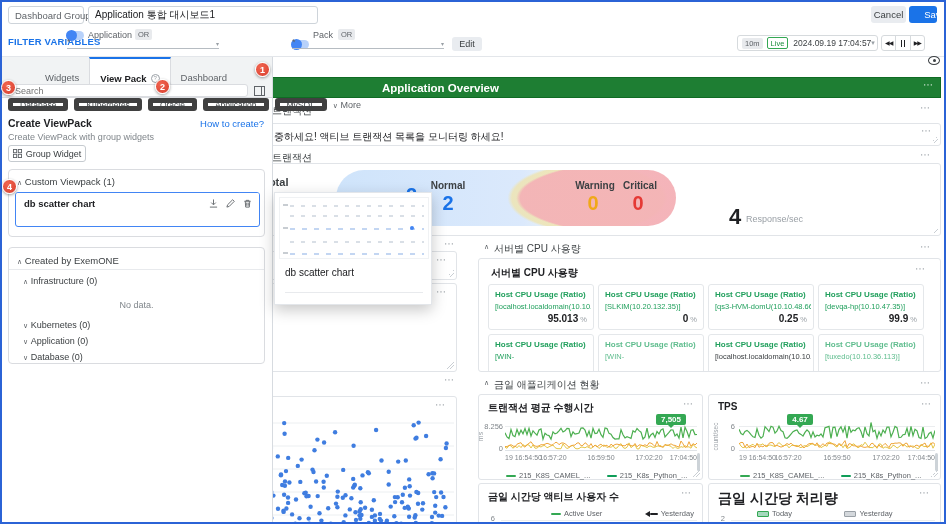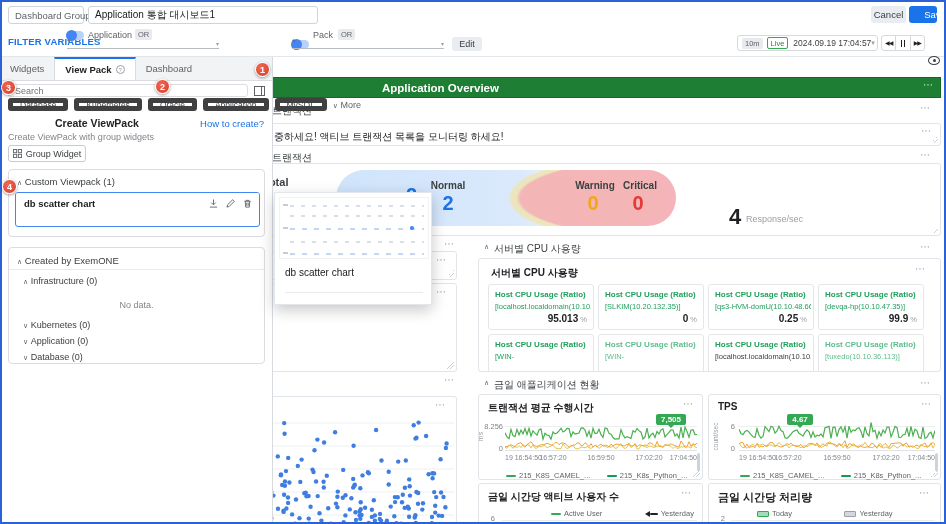--- a/index.html
+++ b/index.html
@@ -16,21 +16,21 @@
   .btn{display:flex;align-items:center;justify-content:center;border-radius:3px;font-size:9.5px;cursor:pointer;}
   .btn-gray{background:#e9ecf0;color:#3c4043;}
   .btn-blue{background:#1a73e8;color:#fff;padding-left:24px;}
   .chip{display:inline-flex;align-items:center;justify-content:center;border:5px solid #404040;border-radius:3px;font-size:8.5px;color:#3c4043;height:13px;padding:0 7px;background:#fff;}
   .or-chip{background:#e8eaed;color:#5f6368;font-size:7.5px;border-radius:2px;padding:1px 3px;}
   .toggle{width:17px;height:9px;border-radius:5px;background:#b7d1fa;position:relative;}
   .toggle .knob{position:absolute;left:-1px;top:-1px;width:11px;height:11px;border-radius:50%;background:#4285f4;}
   .uline-select{border-bottom:1px solid #b6bcc2;font-size:9px;color:#5f6368;display:flex;align-items:flex-end;justify-content:space-between;padding-bottom:1px;}
   
   .sidebar{position:absolute;left:0;top:57px;width:273px;bottom:0;background:#fff;border-right:1px solid #d7dbe0;z-index:10;}
-  .tabbar{position:absolute;left:0;top:0;width:100%;height:24px;background:#f1f3f4;border-bottom:1px solid #dadce0;display:flex;}
+  .tabbar{position:absolute;left:0;top:0;width:100%;height:41px;background:#f1f3f4;border-bottom:1px solid #dadce0;display:flex;justify-content:center;}
   .tab{display:flex;align-items:center;padding:0 10px;font-size:9.5px;color:#5f6368;cursor:pointer;}
   .tab.active{background:#fff;border-top:2px solid #1a73e8;border-left:1px solid #dadce0;border-right:1px solid #dadce0;color:#202124;font-weight:bold;}
   .help-ico{display:inline-flex;width:9px;height:9px;border:1px solid #9aa0a6;border-radius:50%;color:#9aa0a6;font-size:6px;align-items:center;justify-content:center;margin-left:4px;font-weight:normal;}
   .panel-box{position:absolute;border:1px solid #dadce0;border-radius:4px;background:#fff;}
   .badge-num{position:absolute;width:15px;height:15px;border-radius:50%;background:radial-gradient(circle at 35% 30%,#f0644f,#d93f2f);border:1px solid #fff;box-shadow:0 1px 3px rgba(0,0,0,.4);color:#fff;font-size:9px;font-weight:bold;display:flex;align-items:center;justify-content:center;z-index:60;}
   
   .dash-card{position:absolute;border:1px solid #e1e4e8;border-radius:3px;background:#fff;}
   .sec-title{font-size:10px;color:#3c4043;}
   .green-badge{position:absolute;background:#34a853;color:#fff;font-size:8px;font-weight:bold;border-radius:2px;display:flex;align-items:center;justify-content:center;z-index:3;}
   .green-badge:after{content:"";position:absolute;left:50%;bottom:-3px;margin-left:-3px;border-left:3px solid transparent;border-right:3px solid transparent;border-top:3px solid #34a853;}
@@ -394,21 +394,21 @@
       <span class="dots abs" style="right:10px;top:6px;">⋯</span>
       <div class="abs" style="left:72px;top:20px;white-space:nowrap;">
         <span class="leg-line" style="background:#34a853;"></span><span class="leg-txt">Active User</span>
         <span style="display:inline-block;width:0;height:0;border-top:3px solid transparent;border-bottom:3px solid transparent;border-right:5px solid #202124;vertical-align:middle;margin-left:38px;"></span><span class="leg-line" style="background:#202124;width:8px;margin-left:0;"></span><span class="leg-txt">Yesterday</span>
       </div>
       <div class="abs" style="left:8px;top:30px;width:8px;text-align:right;font-size:7.5px;color:#80868b;">6</div>
       <div class="gridline" style="left:22px;top:36px;width:196px;"></div>
     </div>
 
     <div class="dash-card" style="left:708px;top:426px;width:233px;height:60px;">
-      <div class="abs" style="left:9px;top:6px;font-size:11px;font-weight:bold;color:#202124;">금일 시간당 처리량</div>
+      <div class="abs" style="left:9px;top:6px;font-size:14px;font-weight:bold;color:#202124;">금일 시간당 처리량</div>
       <span class="dots abs" style="right:10px;top:6px;">⋯</span>
       <div class="abs" style="left:48px;top:20px;white-space:nowrap;">
         <span style="display:inline-block;width:12px;height:6px;border:1px solid #34a853;background:#a5d9bd;border-radius:1px;vertical-align:middle;margin-right:3px;"></span><span class="leg-txt">Today</span>
         <span style="display:inline-block;width:12px;height:6px;border:1px solid #9aa0a6;background:#d4d8dc;border-radius:1px;vertical-align:middle;margin-left:48px;margin-right:3px;"></span><span class="leg-txt">Yesterday</span>
       </div>
       <div class="abs" style="left:8px;top:30px;width:8px;text-align:right;font-size:7.5px;color:#80868b;">2</div>
       <div class="gridline" style="left:22px;top:36px;width:204px;"></div>
     </div>
   </div>
 
@@ -492,21 +492,21 @@
 
     <div class="abs" style="left:8px;top:41px;width:258px;display:flex;gap:6px;align-items:center;">
       <span class="chip">Database</span>
       <span class="chip">Kubernetes</span>
       <span class="chip">Oracle</span>
       <span class="chip">Application</span>
       <span class="chip">MySQL</span>
       <span style="margin-left:auto;font-size:9px;color:#5f6368;white-space:nowrap;"><span class="chev">∨</span> <span>More</span></span>
     </div>
 
-    <div class="abs" style="left:8px;top:60px;font-size:10.5px;font-weight:bold;color:#202124;margin-left:47px;">Create ViewPack</div>
+    <div class="abs" style="left:8px;top:60px;font-size:10.5px;font-weight:bold;color:#202124;">Create ViewPack</div>
     <div class="abs" style="right:8px;top:61px;font-size:9.5px;color:#1a73e8;cursor:pointer;">How to create?</div>
     <div class="abs" style="left:8px;top:75px;font-size:9px;color:#80868b;">Create ViewPack with group widgets</div>
 
     <div class="abs" style="left:8px;top:88px;width:78px;height:17px;border:1px solid #c6cbd0;border-radius:3px;display:flex;align-items:center;justify-content:center;gap:4px;cursor:pointer;">
       <svg width="9" height="9" viewBox="0 0 10 10">
         <rect x="0.5" y="0.5" width="3.6" height="3.6" fill="none" stroke="#5f6368"></rect>
           <rect x="5.9" y="0.5" width="3.6" height="3.6" fill="none" stroke="#5f6368"></rect>
         <rect x="0.5" y="5.9" width="3.6" height="3.6" fill="none" stroke="#5f6368"></rect>
           <rect x="5.9" y="5.9" width="3.6" height="3.6" fill="none" stroke="#5f6368"></rect>
       </svg>

